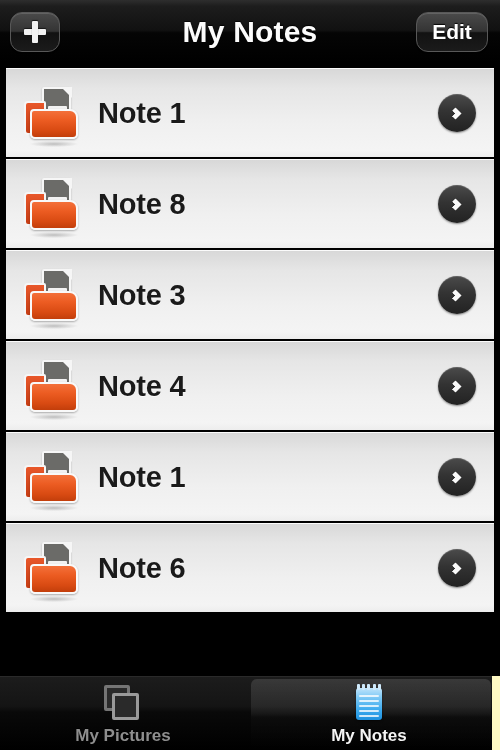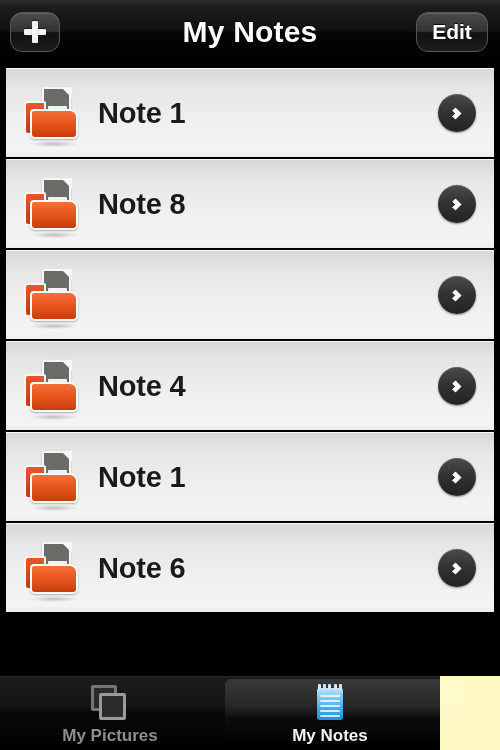--- a/index.html
+++ b/index.html
@@ -169,21 +169,21 @@
     border-right:5px solid #fafafa;
     transform:rotate(45deg);
     margin-left:-4px;
     border-radius:1px;
   }
 
   
   .tabbar {
     position:absolute;
     bottom:0; left:0;
-    width:440px; height:74px;
+    width:492px; height:74px;
     background:linear-gradient(to bottom,
       #1c1c1c 0%, #141414 40%, #090909 48%, #000 100%);
     border-top:1px solid #2a2a2a;
     display:flex;
     z-index:40;
   }
   .tab {
     position:relative;
     width:250px; height:74px;
     display:flex; flex-direction:column;
@@ -313,20 +313,21 @@
 
       <div class="row">
         <div class="row-icon">
           <span class="doc">
             <span class="doc-corner"></span>
           </span>
           <span class="folder-back"></span>
           <span class="folder-front"></span>
           <span class="icon-shadow"></span>
         </div>
+        <div class="row-label">Note 3</div>
         <div class="disclosure">
           <span class="chev"></span>
         </div>
       </div>
 
       <div class="row">
         <div class="row-icon">
           <span class="doc">
             <span class="doc-corner"></span>
           </span>

